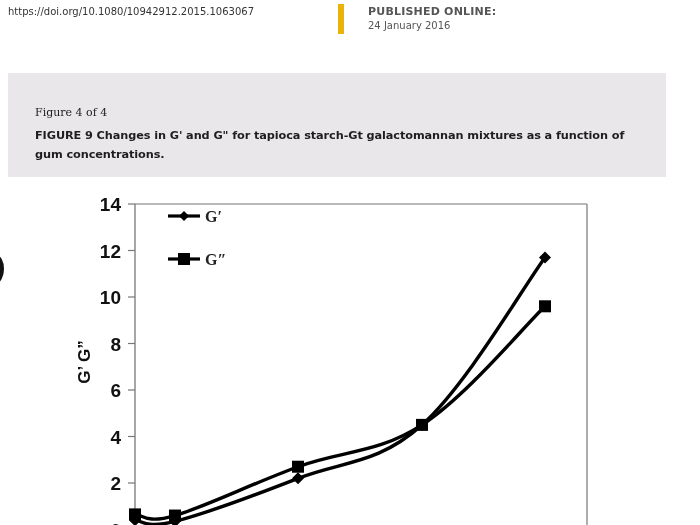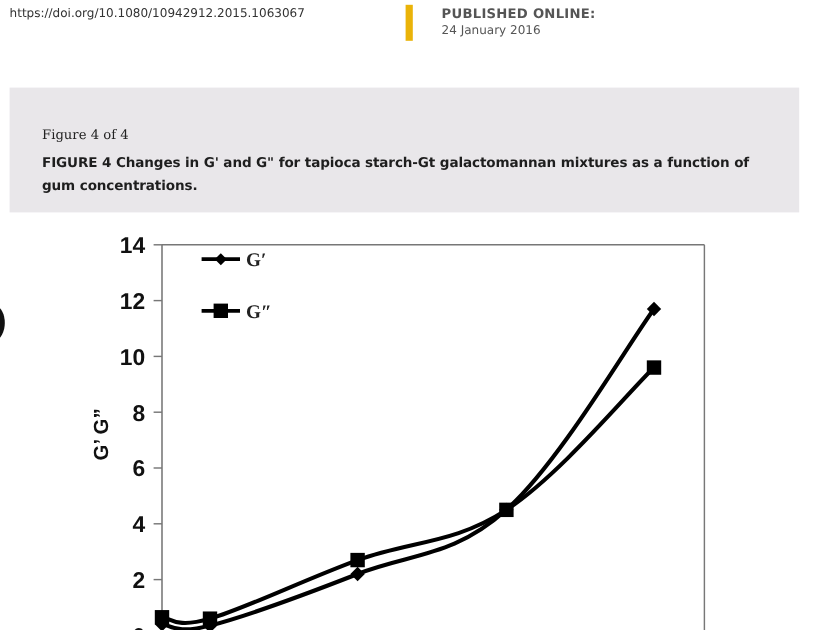--- a/index.html
+++ b/index.html
@@ -112,21 +112,21 @@
 
   <a class="doi-link">https://doi.org/10.1080/10942912.2015.1063067</a>
 
   <div class="pub-block">
     <div class="pub-label">PUBLISHED ONLINE:</div>
     <div class="pub-date">24 January 2016</div>
   </div>
 
   <div class="caption-box">
     <div class="fig-counter">Figure 4 of 4</div>
-    <div class="fig-caption">FIGURE 4 Changes in G' and G" for tapioca starch-Gt galactomannan mixtures as a function of gum concentrations.</div>
+    <div class="fig-caption">FIGURE 9 Changes in G' and G" for tapioca starch-Gt galactomannan mixtures as a function of gum concentrations.</div>
   </div>
 
   <div class="nav-prev">
     <span></span>
   </div>
 
   <div class="chart-wrap">
     <svg id="chart-svg" width="700" height="525" viewBox="0 0 700 525">
       <g id="axes">
           <line x1="135" y1="204" x2="135" y2="525" stroke="#777777" stroke-width="1.3"></line>

